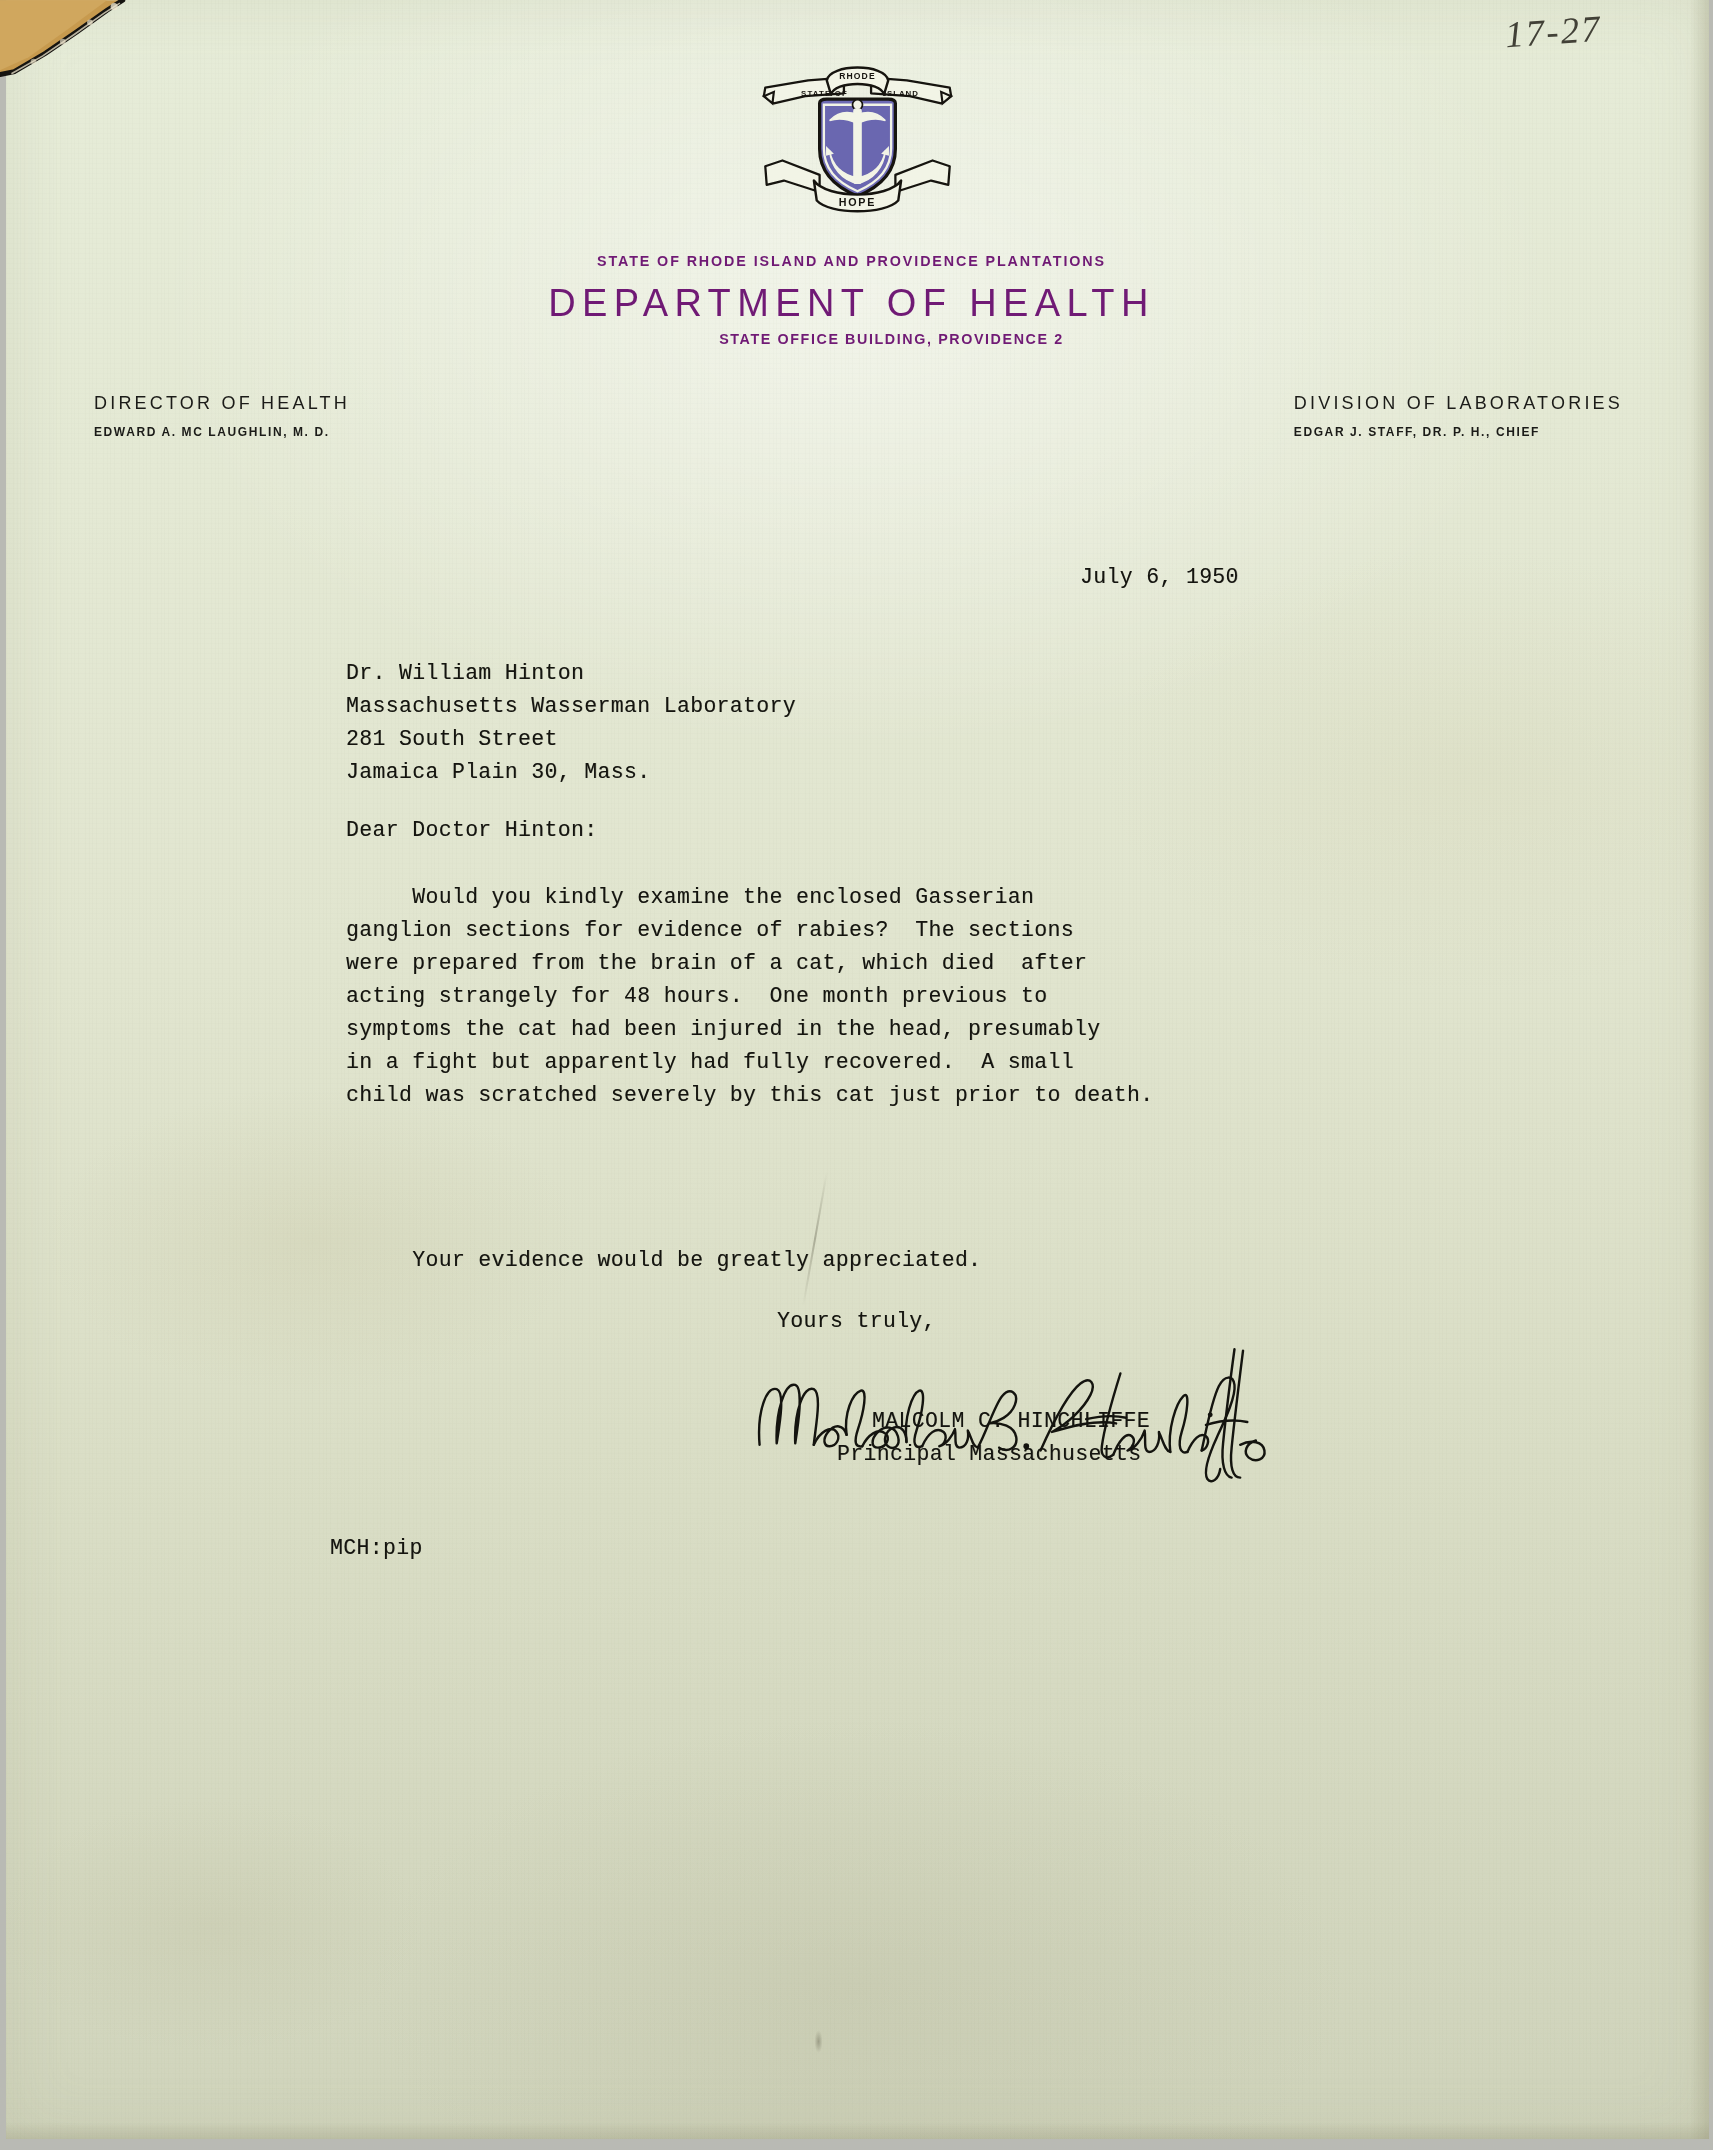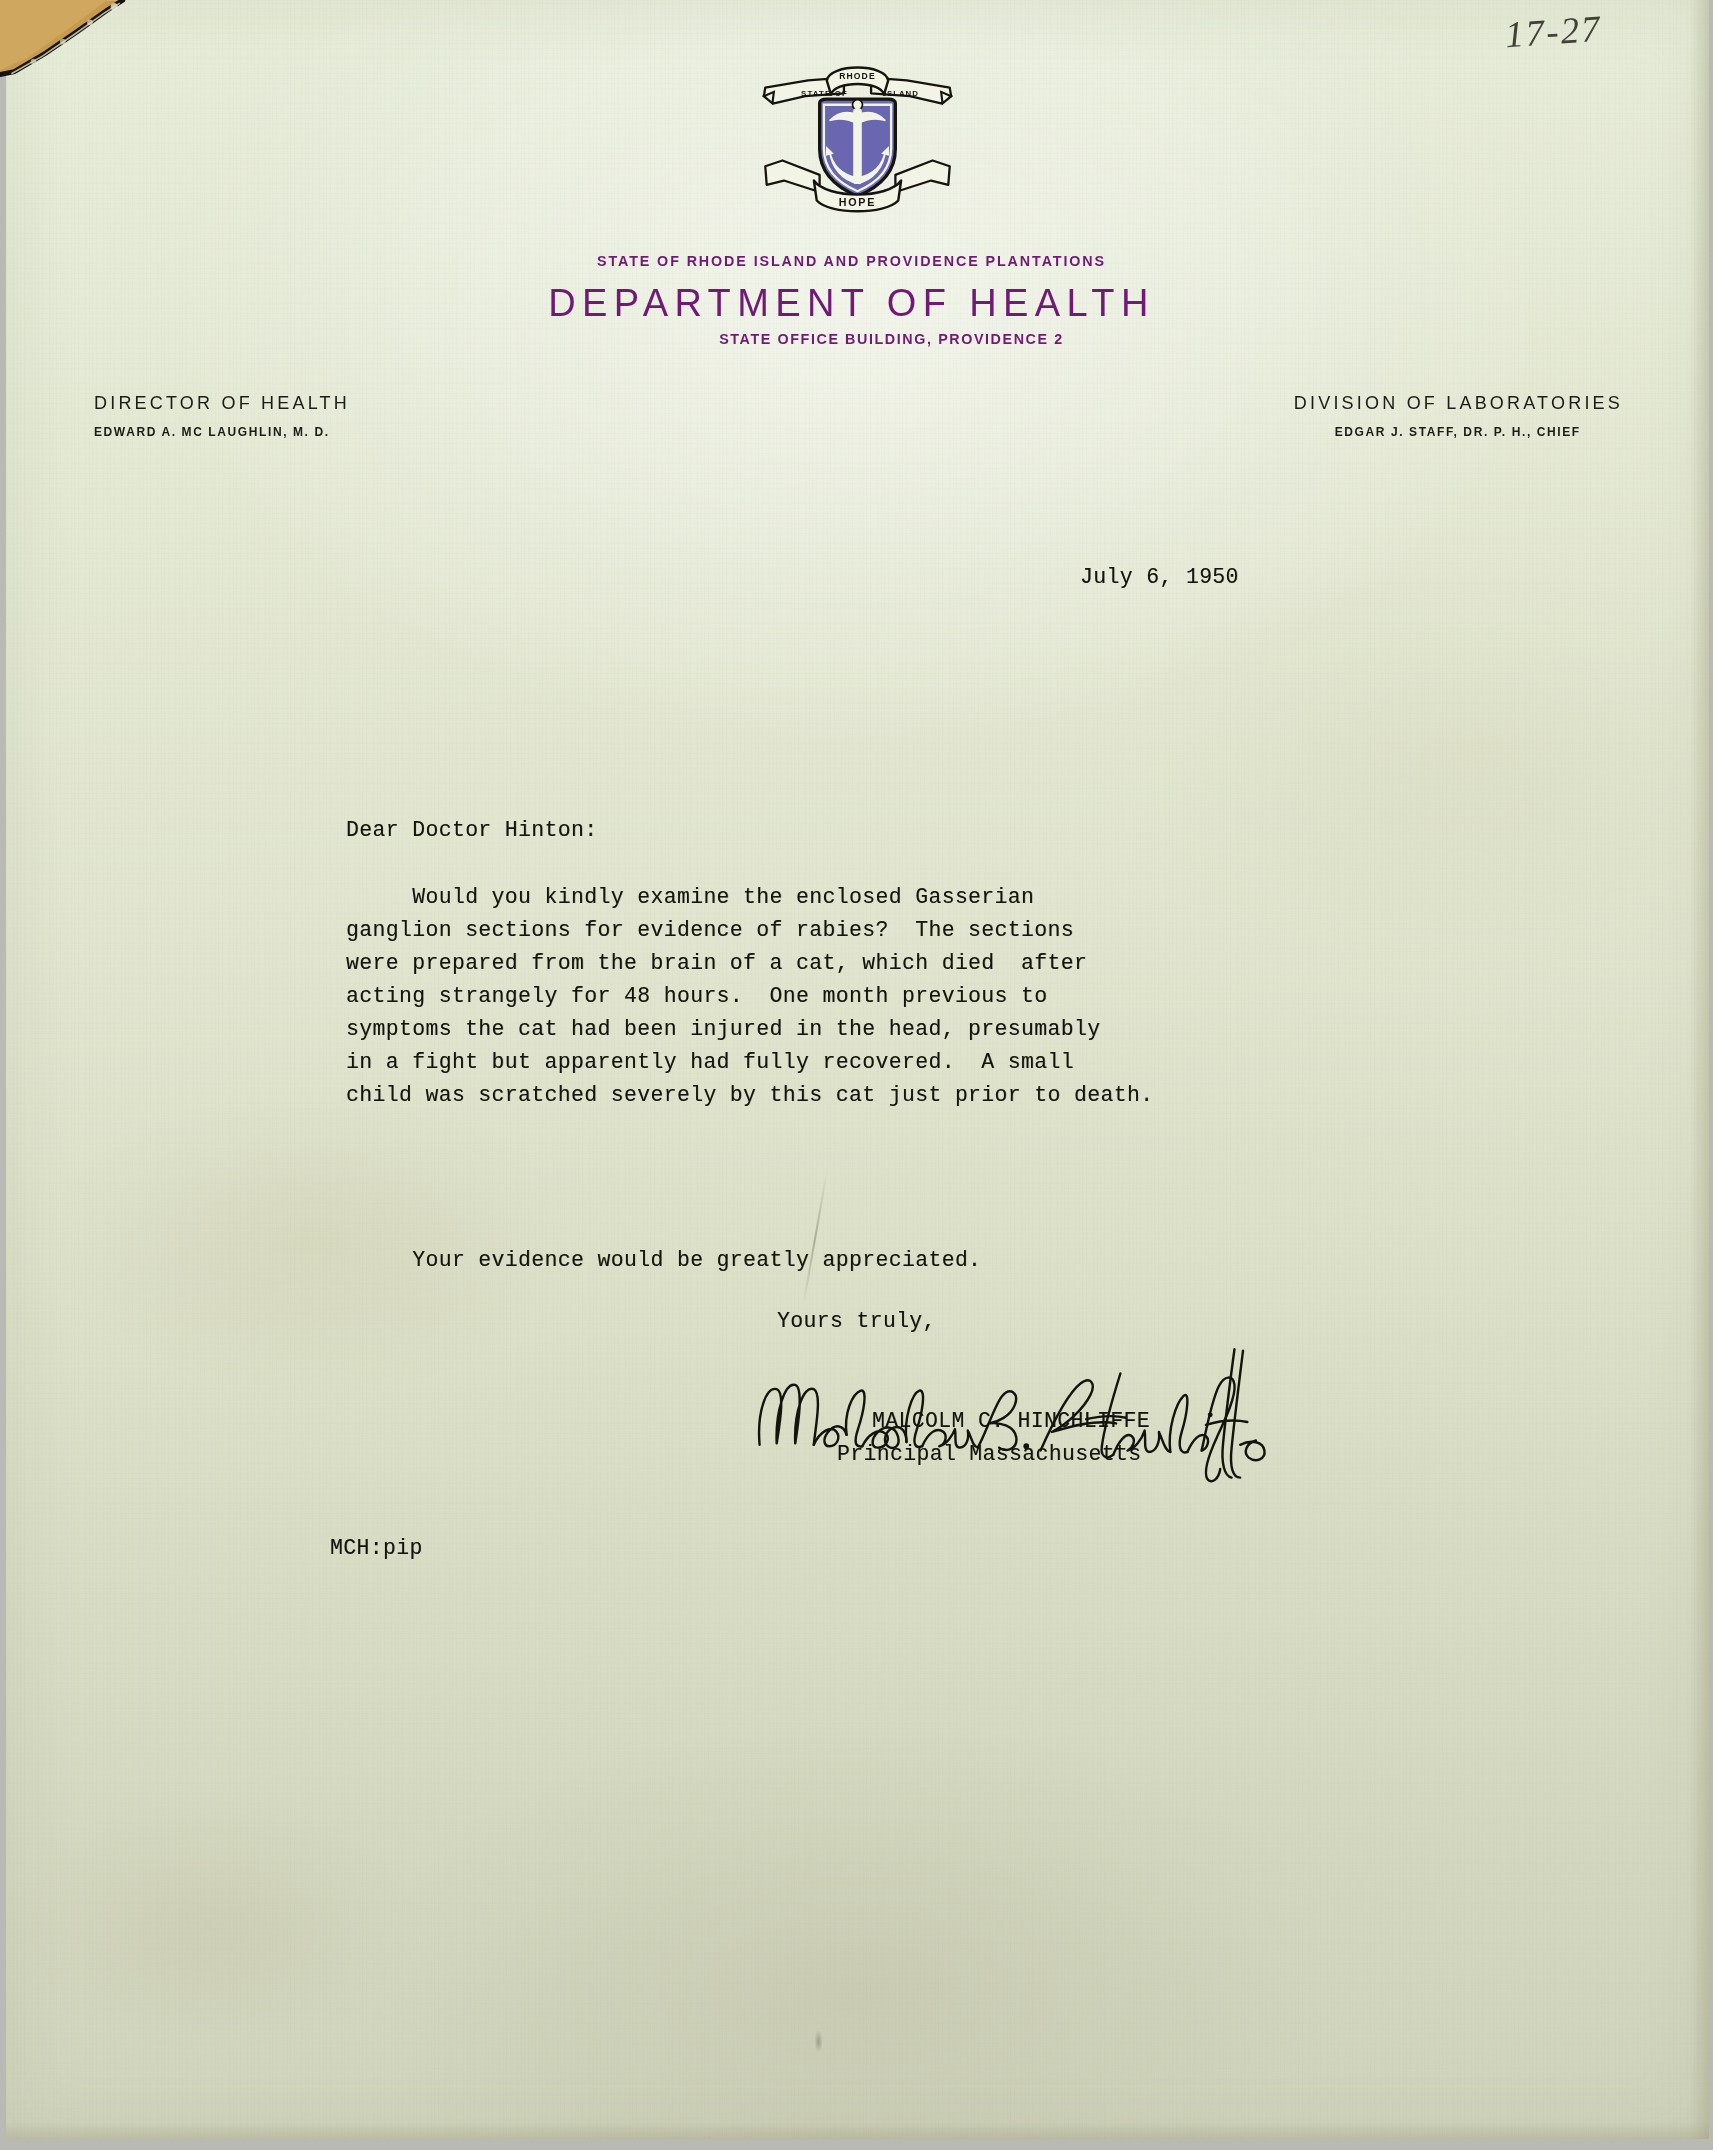--- a/index.html
+++ b/index.html
@@ -146,21 +146,21 @@
     letter-spacing: 3.2px;
     font-weight: 400;
   }
   .officer .name {
     font-size: 12px;
     letter-spacing: 1.6px;
     font-weight: 700;
     margin-top: 11.4px;
   }
   .officer-left  { left: 94px;  top: 393px; text-align: left; }
-  .officer-right { right: 91px; top: 393px; text-align: center; }
+  .officer-right { right: 91px; top: 393px; text-align: left; }
   .officer-right .name { margin-right: 1.4px; }
 
   
   .tw {
     position: absolute;
     font-family: "Liberation Mono", "DejaVu Sans Mono", monospace;
     font-size: 21.4px;
     line-height: 33px;
     color: #14140f;
     white-space: pre;
@@ -279,20 +279,24 @@
     <div class="title">DIRECTOR OF HEALTH</div>
     <div class="name">EDWARD A. MC LAUGHLIN, M. D.</div>
   </div>
   <div class="officer officer-right">
     <div class="title">DIVISION OF LABORATORIES</div>
     <div class="name">EDGAR J. STAFF, DR. P. H., CHIEF</div>
   </div>
 
   <div class="tw date-line">July 6, 1950</div>
 
+  <div class="tw address">Dr. William Hinton
+Massachusetts Wasserman Laboratory
+281 South Street
+Jamaica Plain 30, Mass.</div>
 
   <div class="tw salutation">Dear Doctor Hinton:</div>
 
   <div class="tw para-1">     Would you kindly examine the enclosed Gasserian
 ganglion sections for evidence of rabies?  The sections
 were prepared from the brain of a cat, which died  after
 acting strangely for 48 hours.  One month previous to
 symptoms the cat had been injured in the head, presumably
 in a fight but apparently had fully recovered.  A small
 child was scratched severely by this cat just prior to death.</div>

